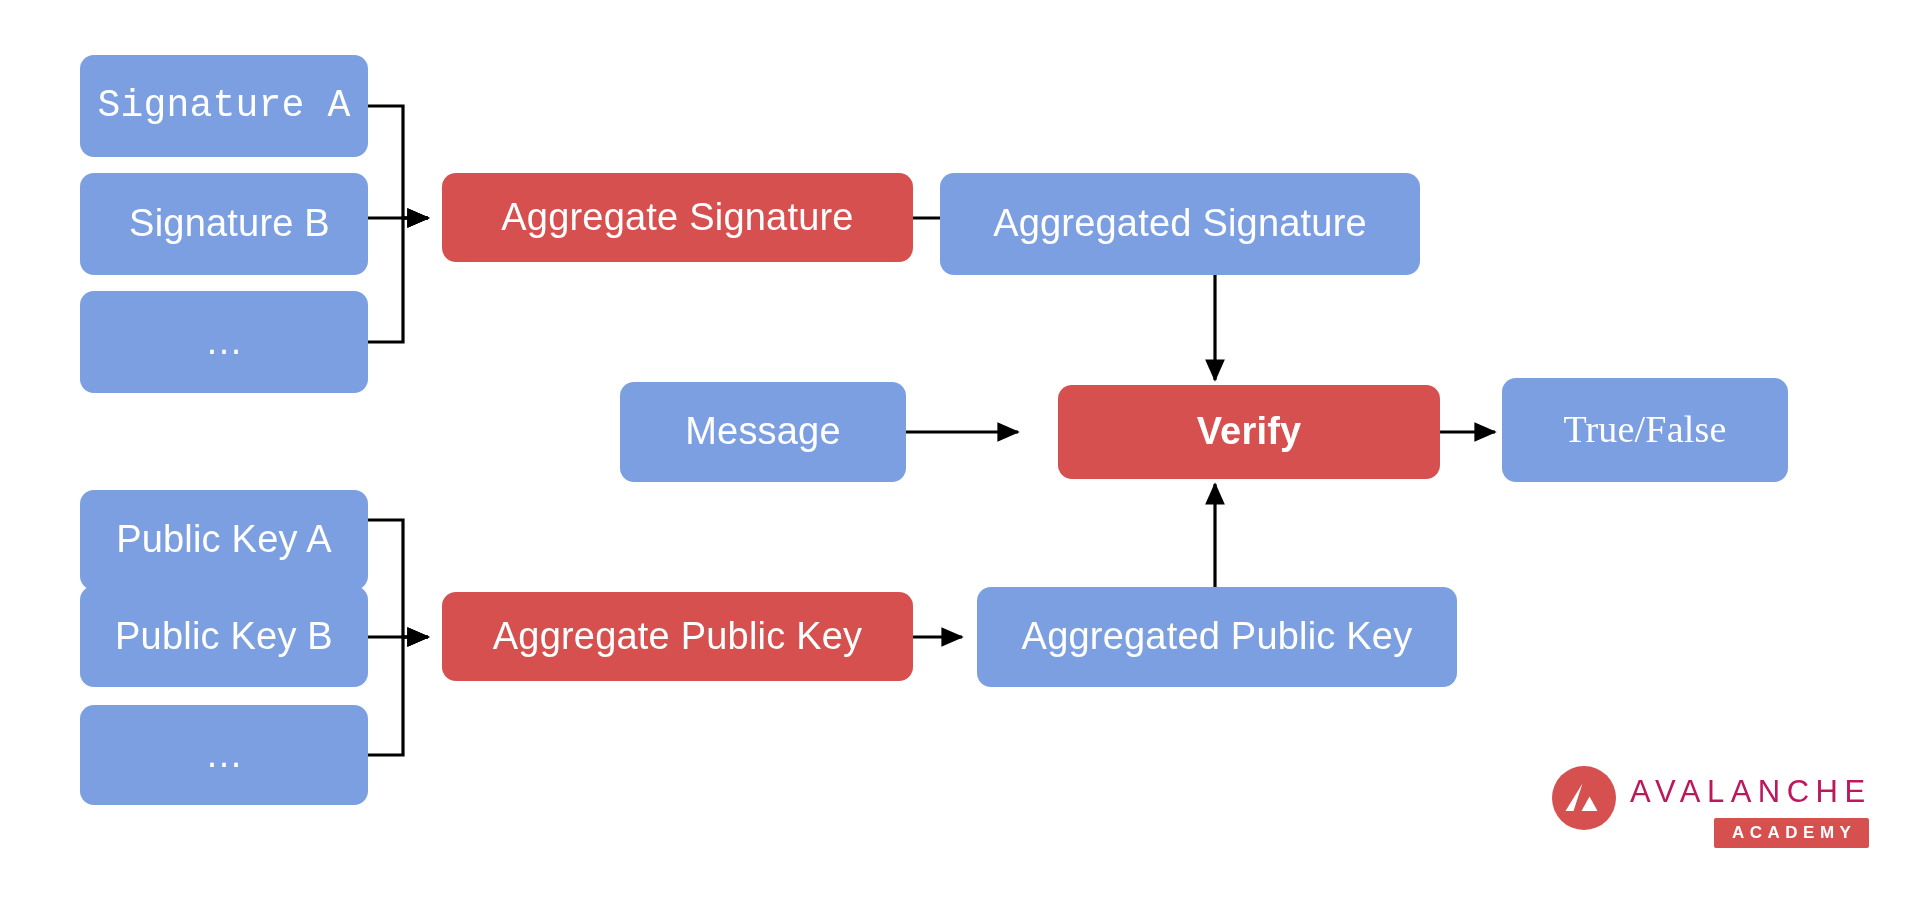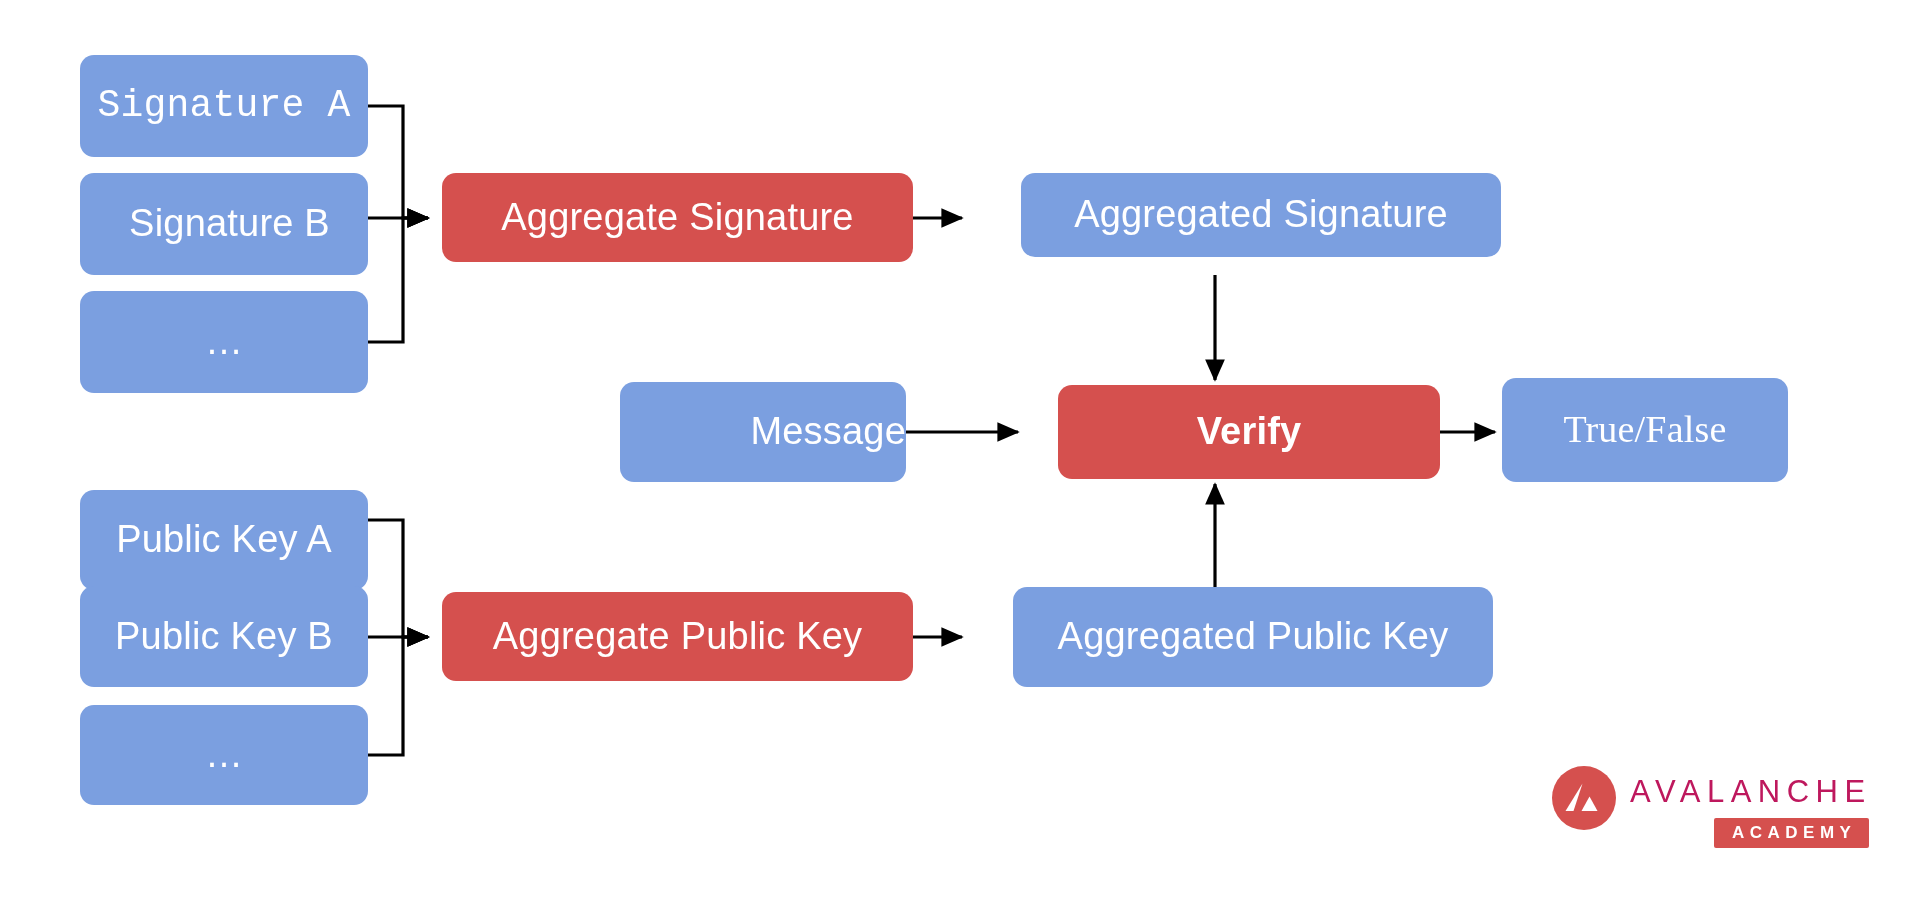--- a/index.html
+++ b/index.html
@@ -140,25 +140,25 @@
   </div>
 
   <div class="node blue" style="left:80px;top:291px;width:288px;height:102px;">
     <span>…</span>
   </div>
 
   <div class="node red" style="left:442px;top:173px;width:471px;height:89px;">
     <span>Aggregate Signature</span>
   </div>
 
-  <div class="node blue" style="left:1021px;top:173px;width:480px;height:84px;">
+  <div class="node blue" style="left:940px;top:173px;width:480px;height:102px;">
     <span>Aggregated Signature</span>
   </div>
 
-  <div class="node blue" style="left:620px;top:382px;width:286px;height:100px;justify-content:flex-end;">
+  <div class="node blue" style="left:620px;top:382px;width:286px;height:100px;">
     <span>Message</span>
   </div>
 
   <div class="node red bold" style="left:1025px;top:385px;width:382px;height:94px;">
     <span>Verify</span>
   </div>
 
   <div class="node blue" style="left:1502px;top:378px;width:286px;height:104px;font-family:Liberation Serif, serif;">
     <span>True/False</span>
   </div>
@@ -172,21 +172,21 @@
   </div>
 
   <div class="node blue" style="left:80px;top:705px;width:288px;height:100px;">
     <span>…</span>
   </div>
 
   <div class="node red" style="left:442px;top:592px;width:471px;height:89px;">
     <span>Aggregate Public Key</span>
   </div>
 
-  <div class="node blue" style="left:977px;top:587px;width:480px;height:100px;margin-left:36px;">
+  <div class="node blue" style="left:977px;top:587px;width:480px;height:100px;">
     <span>Aggregated Public Key</span>
   </div>
 
   <div id="logo">
     <div class="mark"></div>
     <svg class="mark-glyph" viewBox="0 0 64 64" xmlns="http://www.w3.org/2000/svg">
       <path d="M30.5 17.5 L21.5 45 L13.5 45 Z" fill="#ffffff"></path>
       <path d="M37.5 30.5 L45.5 45 L29.5 45 Z" fill="#ffffff"></path>
     </svg>
     <div class="wordmark">AVALANCHE</div>

